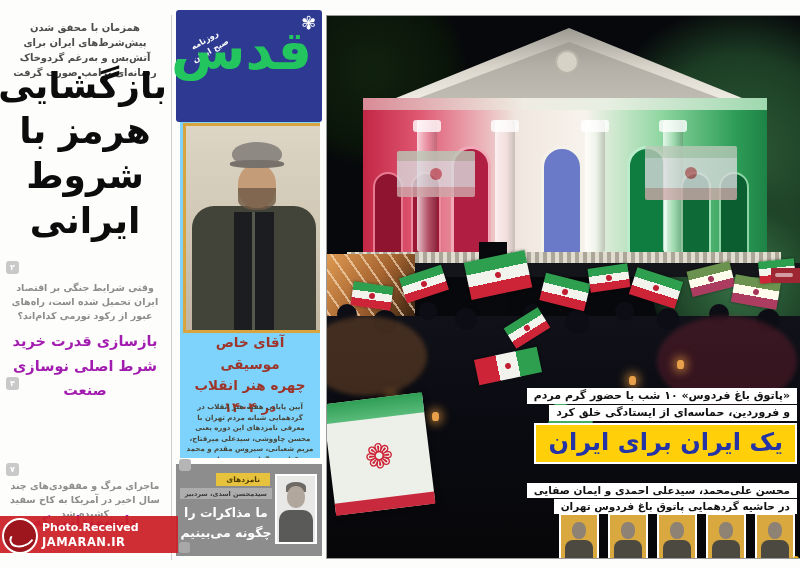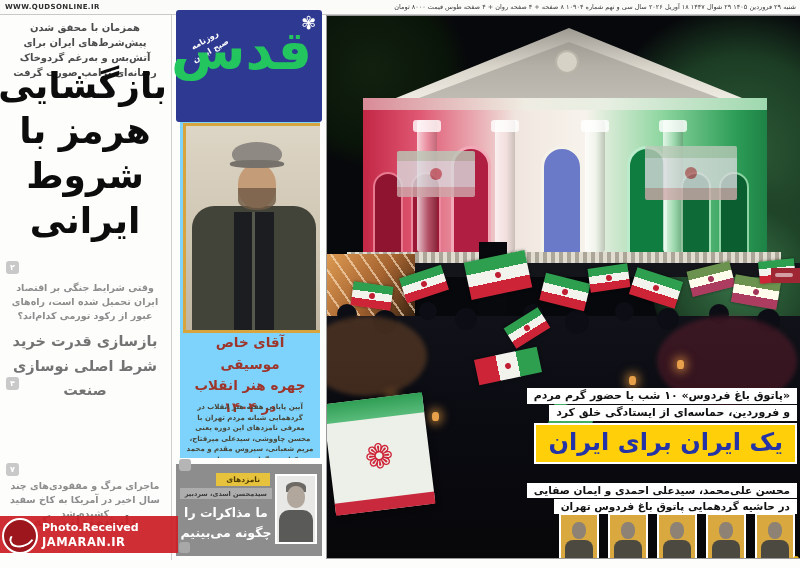--- a/index.html
+++ b/index.html
@@ -13,21 +13,21 @@
   .dateline{position:absolute;right:4px;top:3px;font-size:6.5px;color:#3c3c3c;direction:rtl;white-space:nowrap;}
 
   
   .leftcol{position:absolute;left:0;top:15px;width:170px;height:553px;direction:rtl;text-align:center;}
   .vrule{position:absolute;left:171px;top:15px;height:545px;width:1px;background:#cfcfcf;}
   .lead-kicker{position:absolute;top:5px;right:8px;left:8px;font-size:10px;font-weight:bold;color:#4c4c4c;line-height:1.5;}
   .lead-headline{position:absolute;top:48px;right:3px;left:3px;font-size:36px;font-weight:900;color:#0c0c0c;line-height:1.25;}
   .badge{position:absolute;left:6px;width:13px;height:13px;background:#c9c9c9;border-radius:3px;
          color:#fff;font-size:8px;font-weight:bold;display:flex;align-items:center;justify-content:center;}
   .story-kicker{position:absolute;right:8px;left:8px;font-size:9.5px;font-weight:bold;color:#8d8d8d;line-height:1.48;}
-  .story-title{position:absolute;right:6px;left:6px;font-size:14.5px;font-weight:800;color:#737373;line-height:1.7;}
+  .story-title{position:absolute;right:6px;left:6px;font-size:14.5px;font-weight:800;color:#a21caf;line-height:1.7;}
 
   
   .watermark{position:absolute;left:0;top:516px;width:178px;height:37px;background:rgba(203,30,38,.93);z-index:30;}
   .wm-circle{position:absolute;left:2px;top:2px;width:32px;height:32px;border-radius:50%;
              background:#9d161d;border:2px solid #fff;overflow:hidden;}
   .wm-squiggle{position:absolute;left:5px;top:9px;width:22px;height:14px;border:2px solid #fff;border-radius:50%;
                border-top-color:transparent;border-right-color:transparent;transform:rotate(-20deg);}
   .wm-l1{position:absolute;left:42px;top:5px;font-size:11px;font-weight:bold;color:#fff;}
   .wm-l2{position:absolute;left:42px;top:19px;font-size:11.5px;font-weight:bold;color:#fff;letter-spacing:.5px;}
 
@@ -121,24 +121,20 @@
   .pbox{width:36px;height:44px;background:#d9a83e;border:2px solid #fff;position:relative;overflow:hidden;}
   .pface{position:absolute;left:11px;top:7px;width:14px;height:17px;background:#8e8274;border-radius:46%;}
   .pbody{position:absolute;left:4px;top:25px;width:28px;height:20px;background:#4c4940;border-radius:8px 8px 0 0;}
   .dot-orange{position:absolute;right:2px;top:540px;width:6px;height:6px;background:#e8b018;border-radius:50%;z-index:10;}
 </style>
 </head>
 <body>
 
 <div class="page">
 
-  <div class="topbar">
-    <div class="site">WWW.QUDSONLINE.IR</div>
-    <div class="dateline">شنبه ۲۹ فروردین ۱۴۰۵    ۲۹ شوال ۱۴۴۷    ۱۸ آوریل ۲۰۲۶    سال سی و نهم    شماره ۱۰۹۰۴    ۸ صفحه + ۴ صفحه روان + ۴ صفحه طوس    قیمت ۸۰۰۰ تومان</div>
-  </div>
 
   <div class="vrule"></div>
   <div class="leftcol">
     <div class="lead-kicker">همزمان با محقق شدن پیش‌شرط‌های ایران برای آتش‌بس و به‌رغم گردوخاک رسانه‌ای ترامپ صورت گرفت</div>
     <div class="lead-headline">بازگشایی هرمز با شروط ایرانی</div>
 
     <div class="badge" style="top:246px;">۲</div>
     <div class="story-kicker" style="top:266px;">وقتی شرایط جنگی بر اقتصاد ایران تحمیل شده است، راه‌های عبور از رکود تورمی کدام‌اند؟</div>
     <div class="story-title" style="top:314px;">بازسازی قدرت خرید شرط اصلی نوسازی صنعت</div>
 

